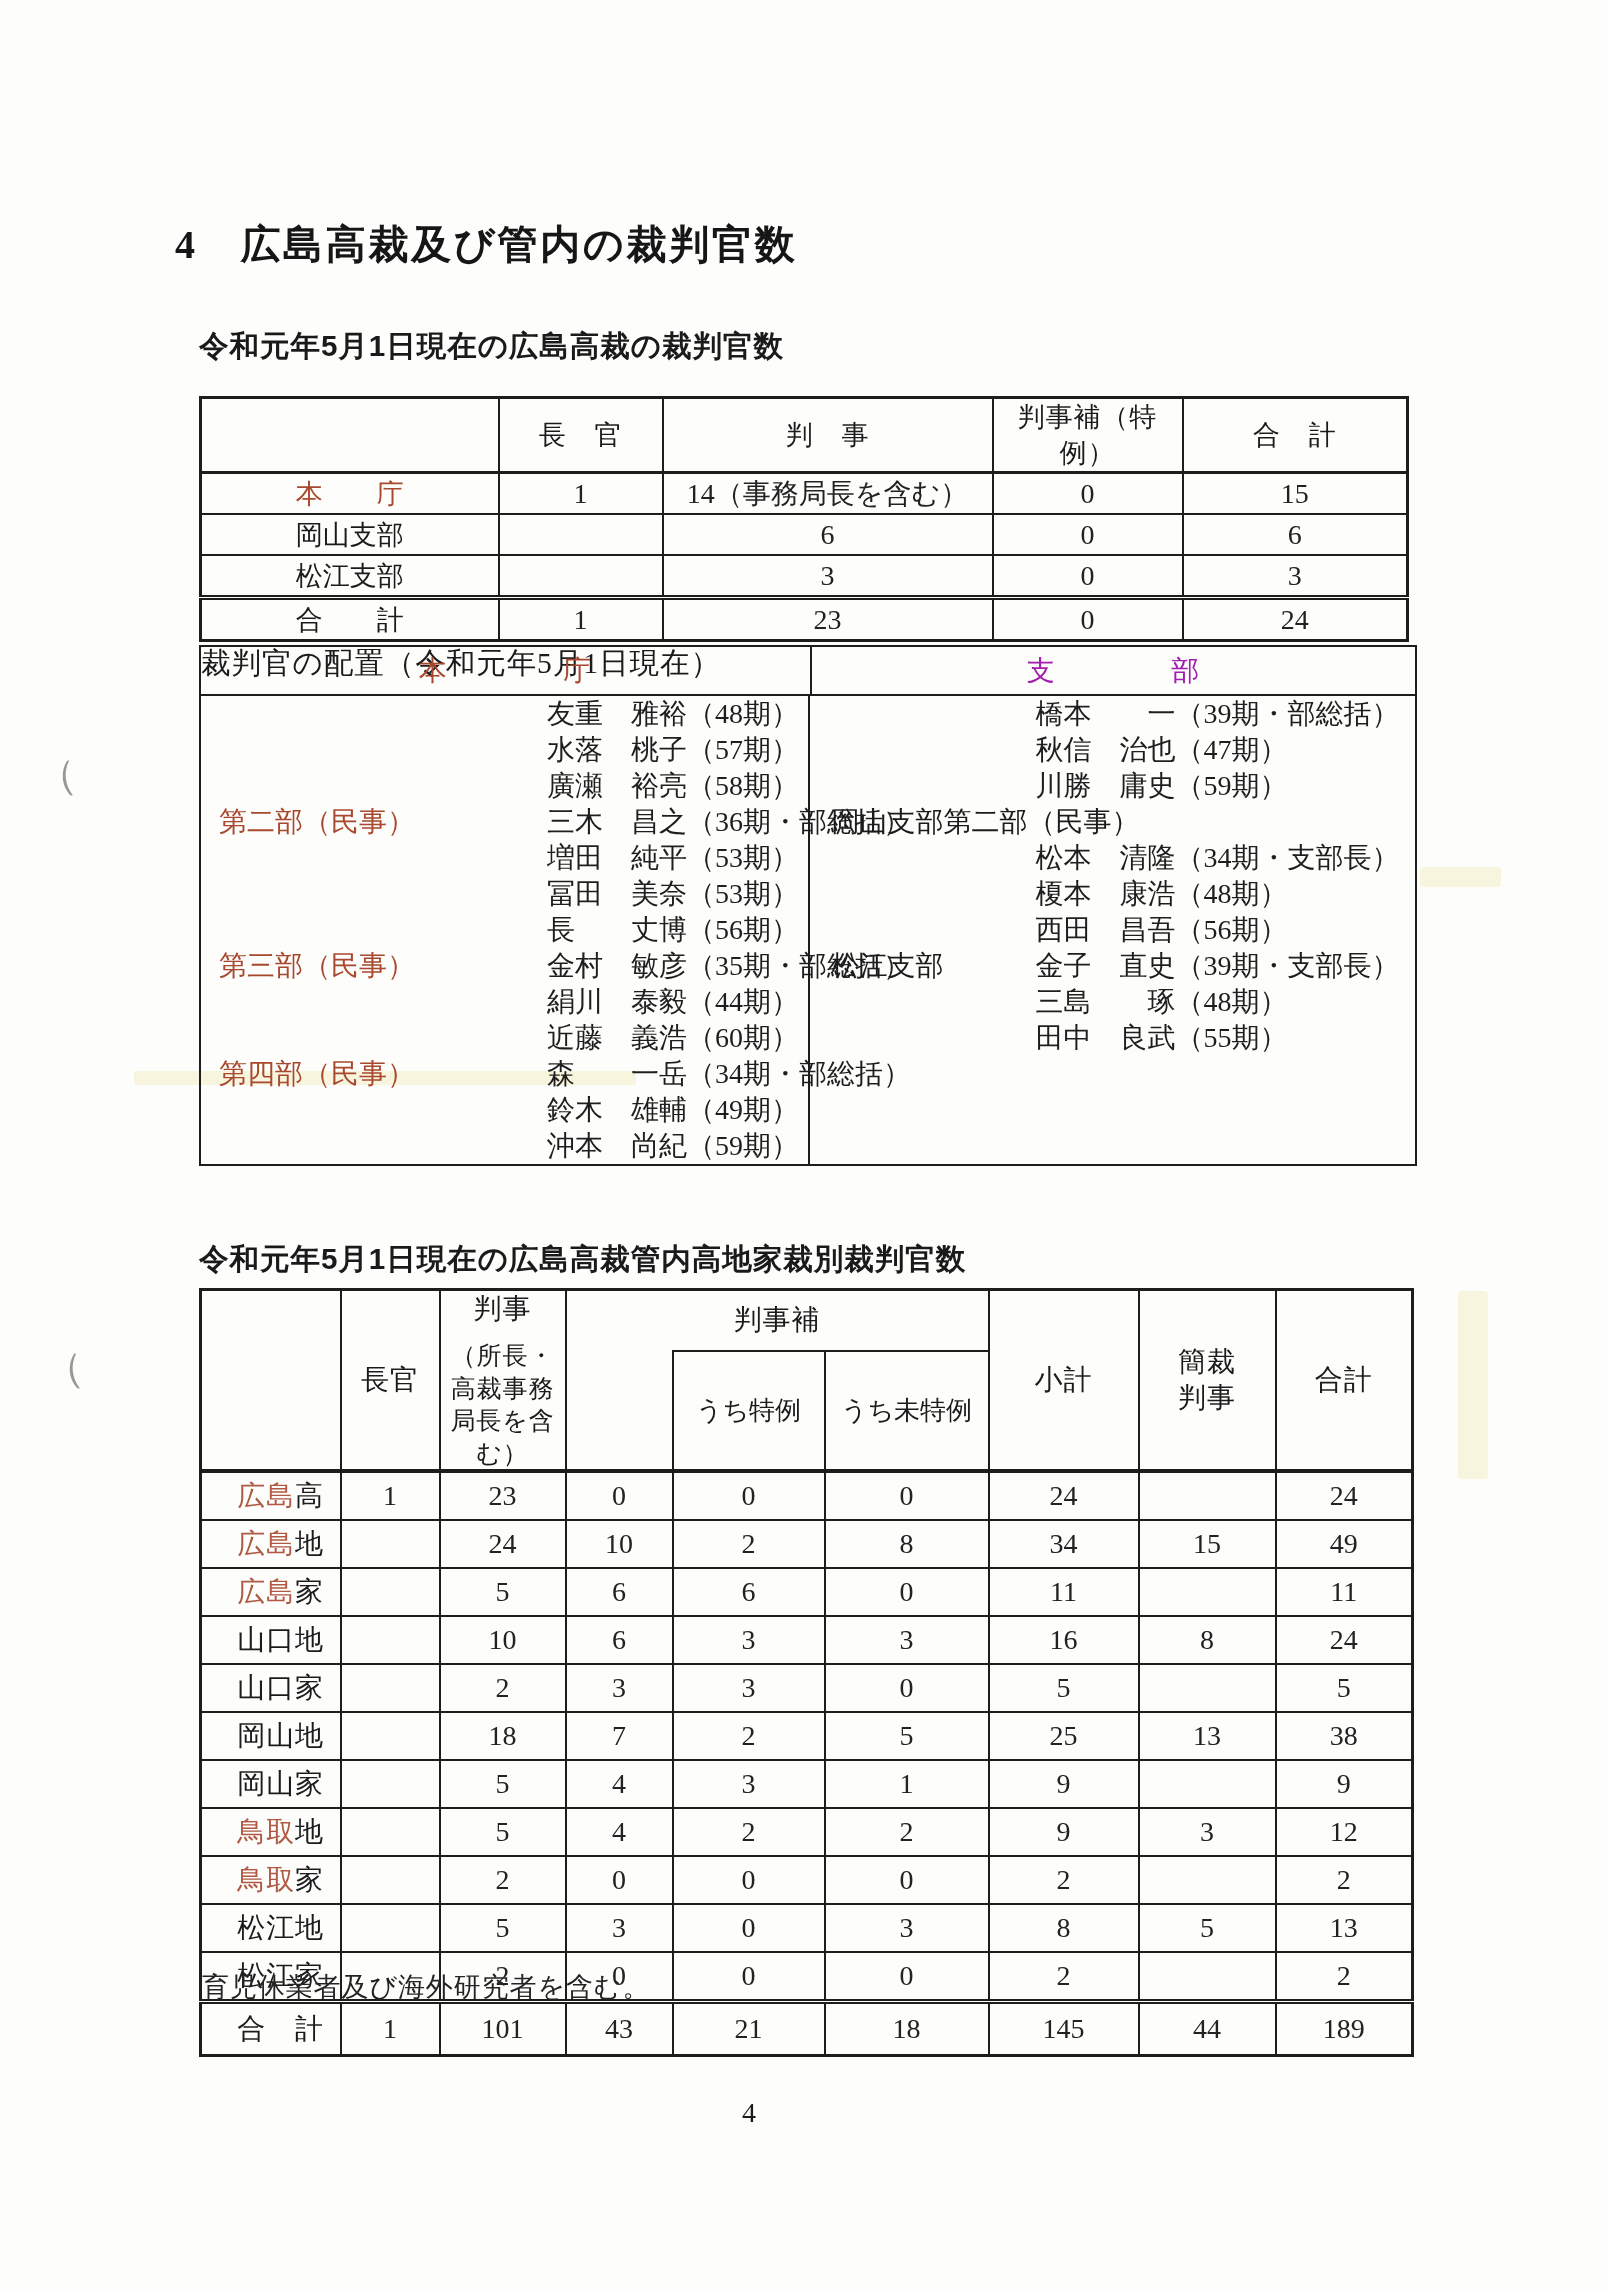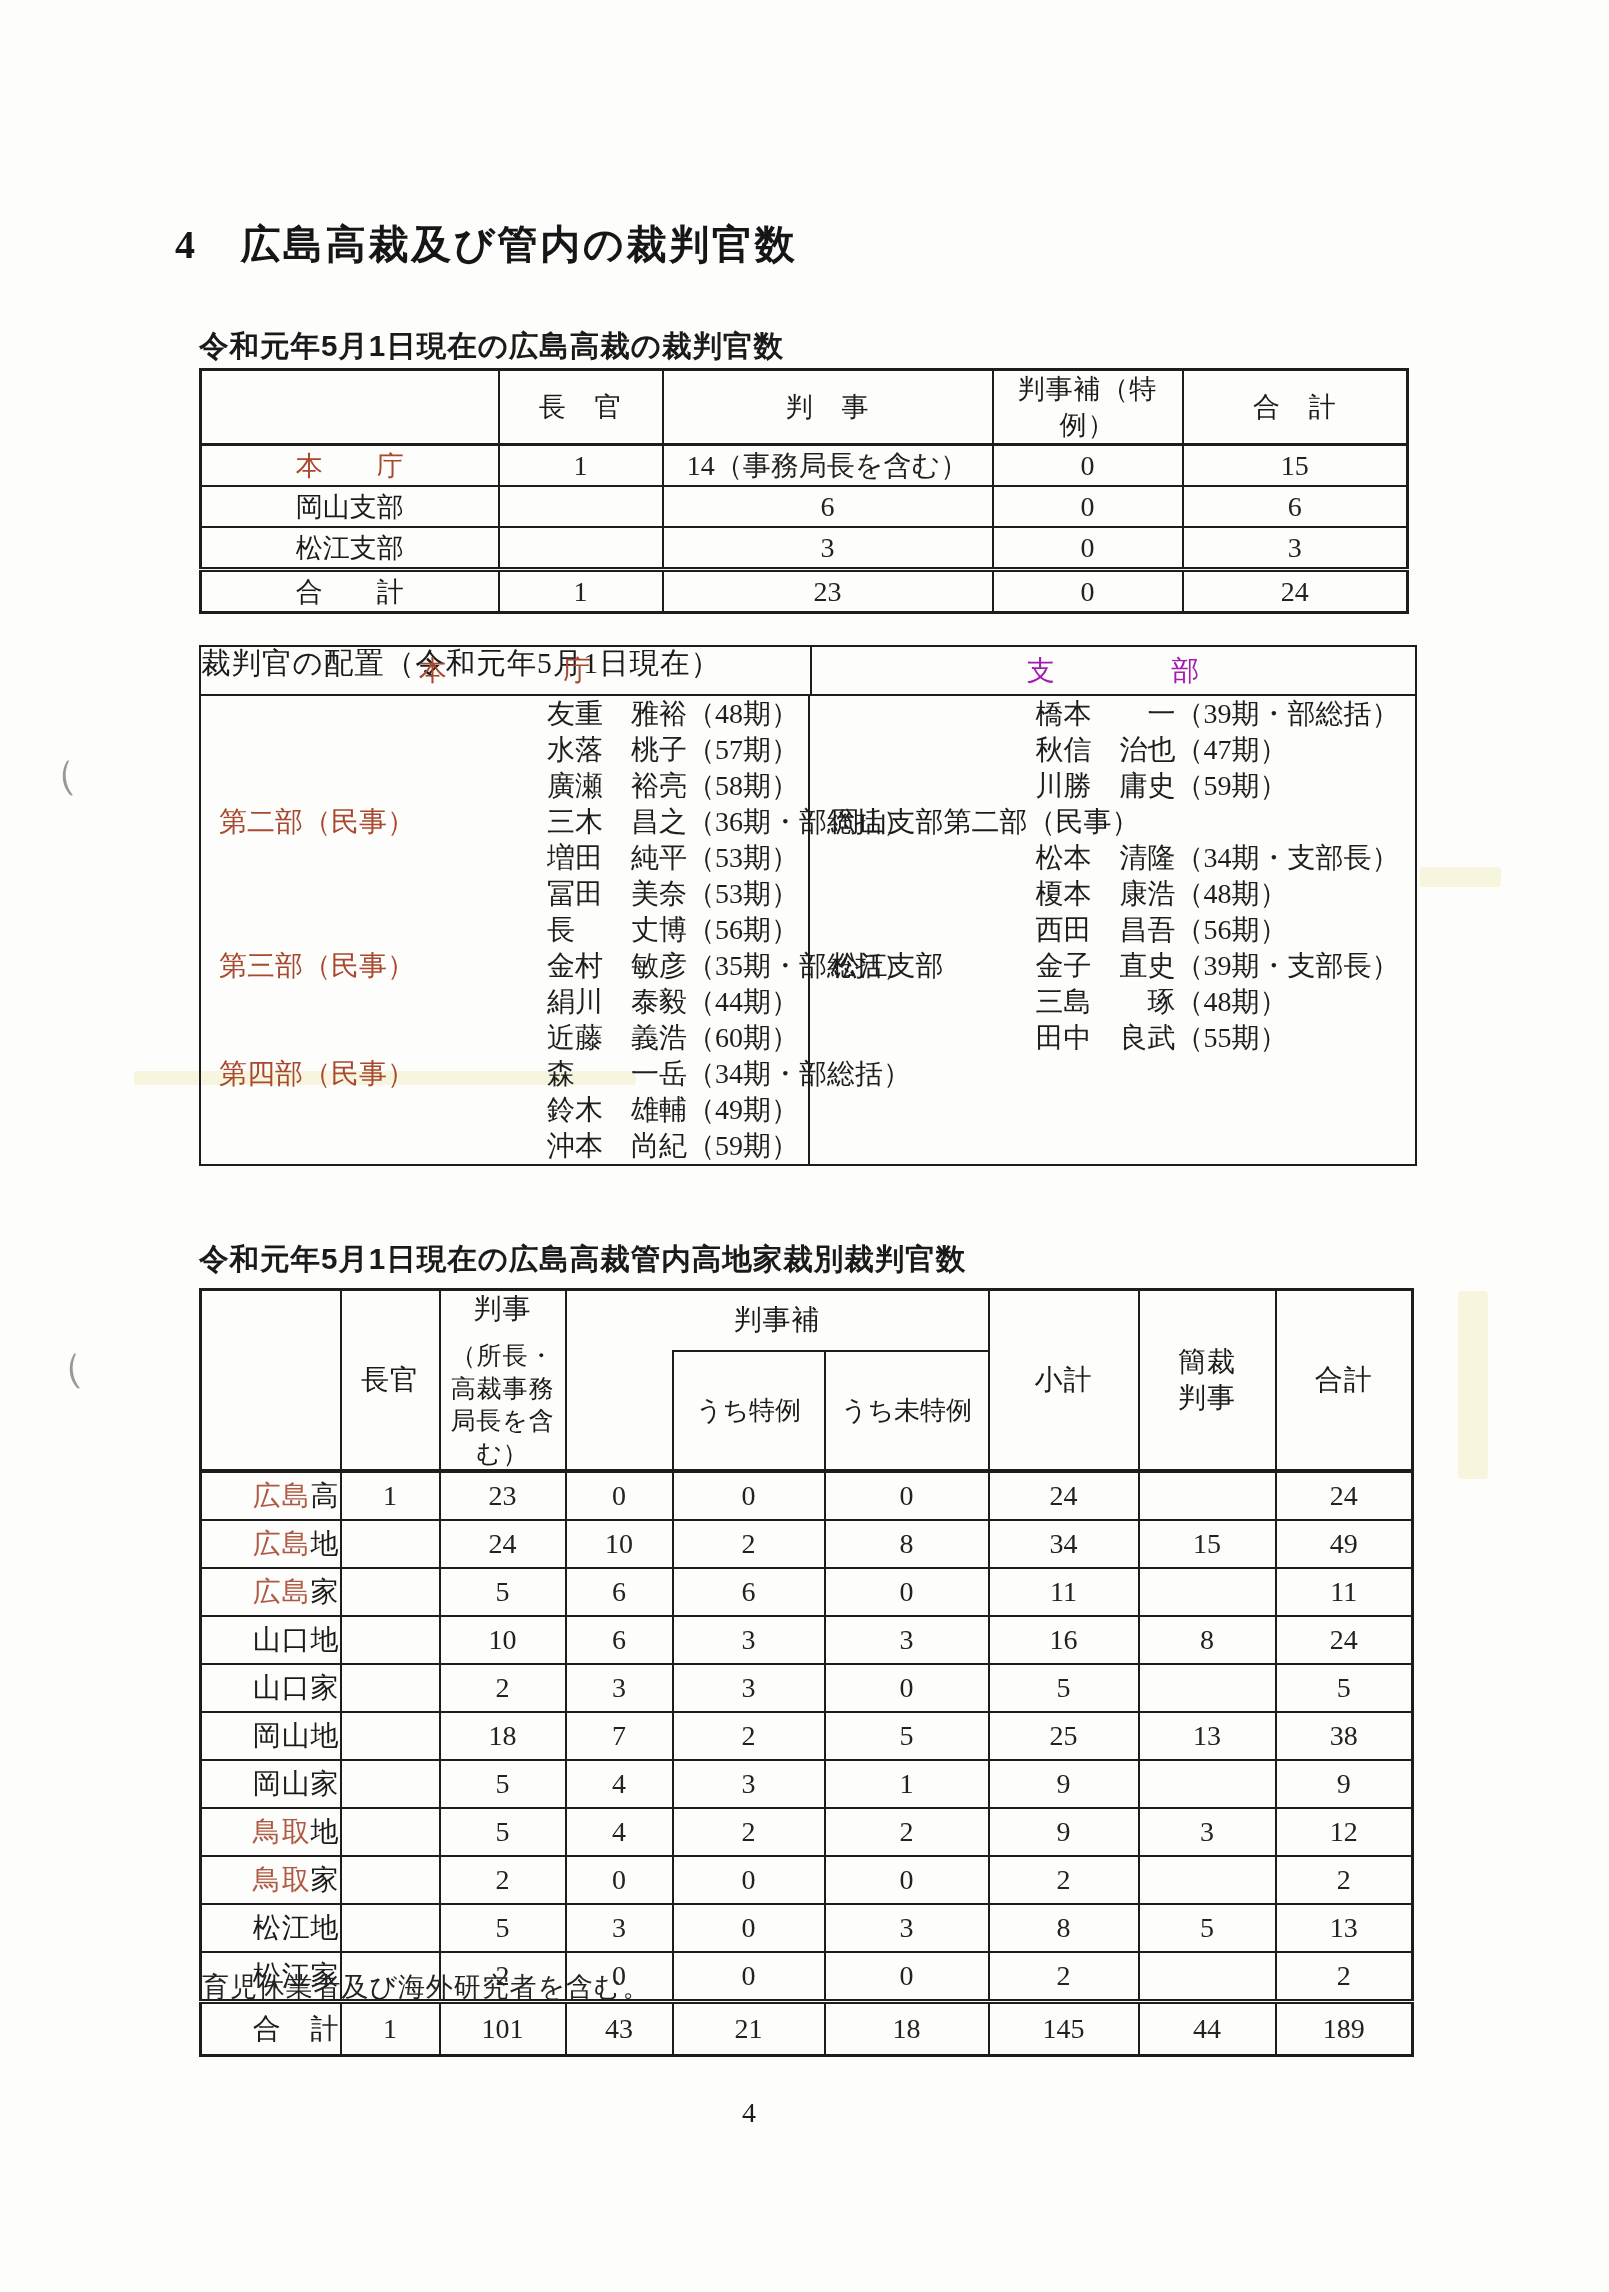--- a/index.html
+++ b/index.html
@@ -19,21 +19,21 @@
   #caption1{left:199px;top:326px;width:1207px;}
   #caption3{left:199px;top:1239px;width:1213px;}
   #assign-caption{position:absolute;left:201px;top:596px;font-size:29.6px;font-weight:500;letter-spacing:0.9px;margin-top:47px;}
   
   table{border-collapse:collapse;table-layout:fixed;}
   td,th{border:2.7px solid #1d1d1b;padding:0;vertical-align:middle;overflow:hidden;}
   .num{font-family:"Liberation Serif","DejaVu Serif",serif;font-size:28px;text-align:center;color:#222;}
   .red{color:#a8492f;}
   .red2{color:#af5a44;}
   
-  #t1{position:absolute;left:199px;top:368px;width:1207px;border:3.6px solid #1d1d1b;}
+  #t1{position:absolute;left:199px;top:396px;width:1207px;border:3.6px solid #1d1d1b;}
   #t1 th{height:41px;font-size:27px;font-weight:500;text-align:center;letter-spacing:0.9px;}
   #t1 td{height:39px;}
   #t1 td.lbl{font-size:27px;text-align:center;font-weight:500;}
   #t1 tbody tr:first-child td{border-top:3.6px solid #1d1d1b;}
   #t1 tr.total td{border-top:5.4px double #1d1d1b;}
   
   #assign{position:absolute;left:199px;top:645px;width:1214px;border:2.7px solid #1d1d1b;background:transparent;}
   #assign-header{display:flex;height:47px;border-bottom:2.7px solid #1d1d1b;}
   #assign-header .hcell{font-size:28px;font-weight:500;display:flex;align-items:center;justify-content:center;letter-spacing:0.9px;}
   #assign-header .hleft{width:609px;border-right:2.7px solid #1d1d1b;color:#a8492f;}
@@ -51,21 +51,21 @@
   #t3 th{font-weight:500;text-align:center;}
   #t3 .h1{height:50px;font-size:28px;letter-spacing:0.9px;}
   #t3 .h2{height:100px;font-size:26px;}
   #t3 .hbig{font-size:28px;letter-spacing:0.9px;white-space:pre-line;line-height:1.3;}
   #t3 .hanji-note{font-size:25px;font-weight:400;line-height:1.3;margin-top:12px;padding:0 5.4px;}
   #t3 .jsub{border-bottom-width:0;}
   #t3 .jblank{border-top-width:0;}
   #t3 tbody td,#t3 tbody th{height:46px;}
   #t3 tbody tr:first-child td, #t3 tbody tr:first-child th{border-top:4.5px solid #1d1d1b;}
   #t3 tr.total td, #t3 tr.total th{border-top:5.4px double #1d1d1b;height:50px;}
-  #t3 .rowlbl{text-align:right;padding-left:19.7px;font-size:28px;font-weight:500;letter-spacing:0.9px;}
+  #t3 .rowlbl{text-align:center;padding-left:19.7px;font-size:28px;font-weight:500;letter-spacing:0.9px;}
   
   #footnote{position:absolute;left:202px;top:1969px;font-size:27px;font-family:"Liberation Serif","DejaVu Serif",serif;color:#242424;letter-spacing:0.9px;}
   #pagenum{position:absolute;left:722px;top:2097px;width:54px;text-align:center;font-size:28px;font-family:"Liberation Serif","DejaVu Serif",serif;color:#1b1b1b;}
 </style>
 </head>
 <body>
 
 <div id="page">
 
   <div class="artifact paren" style="left:36px;top:749px;">（</div>

